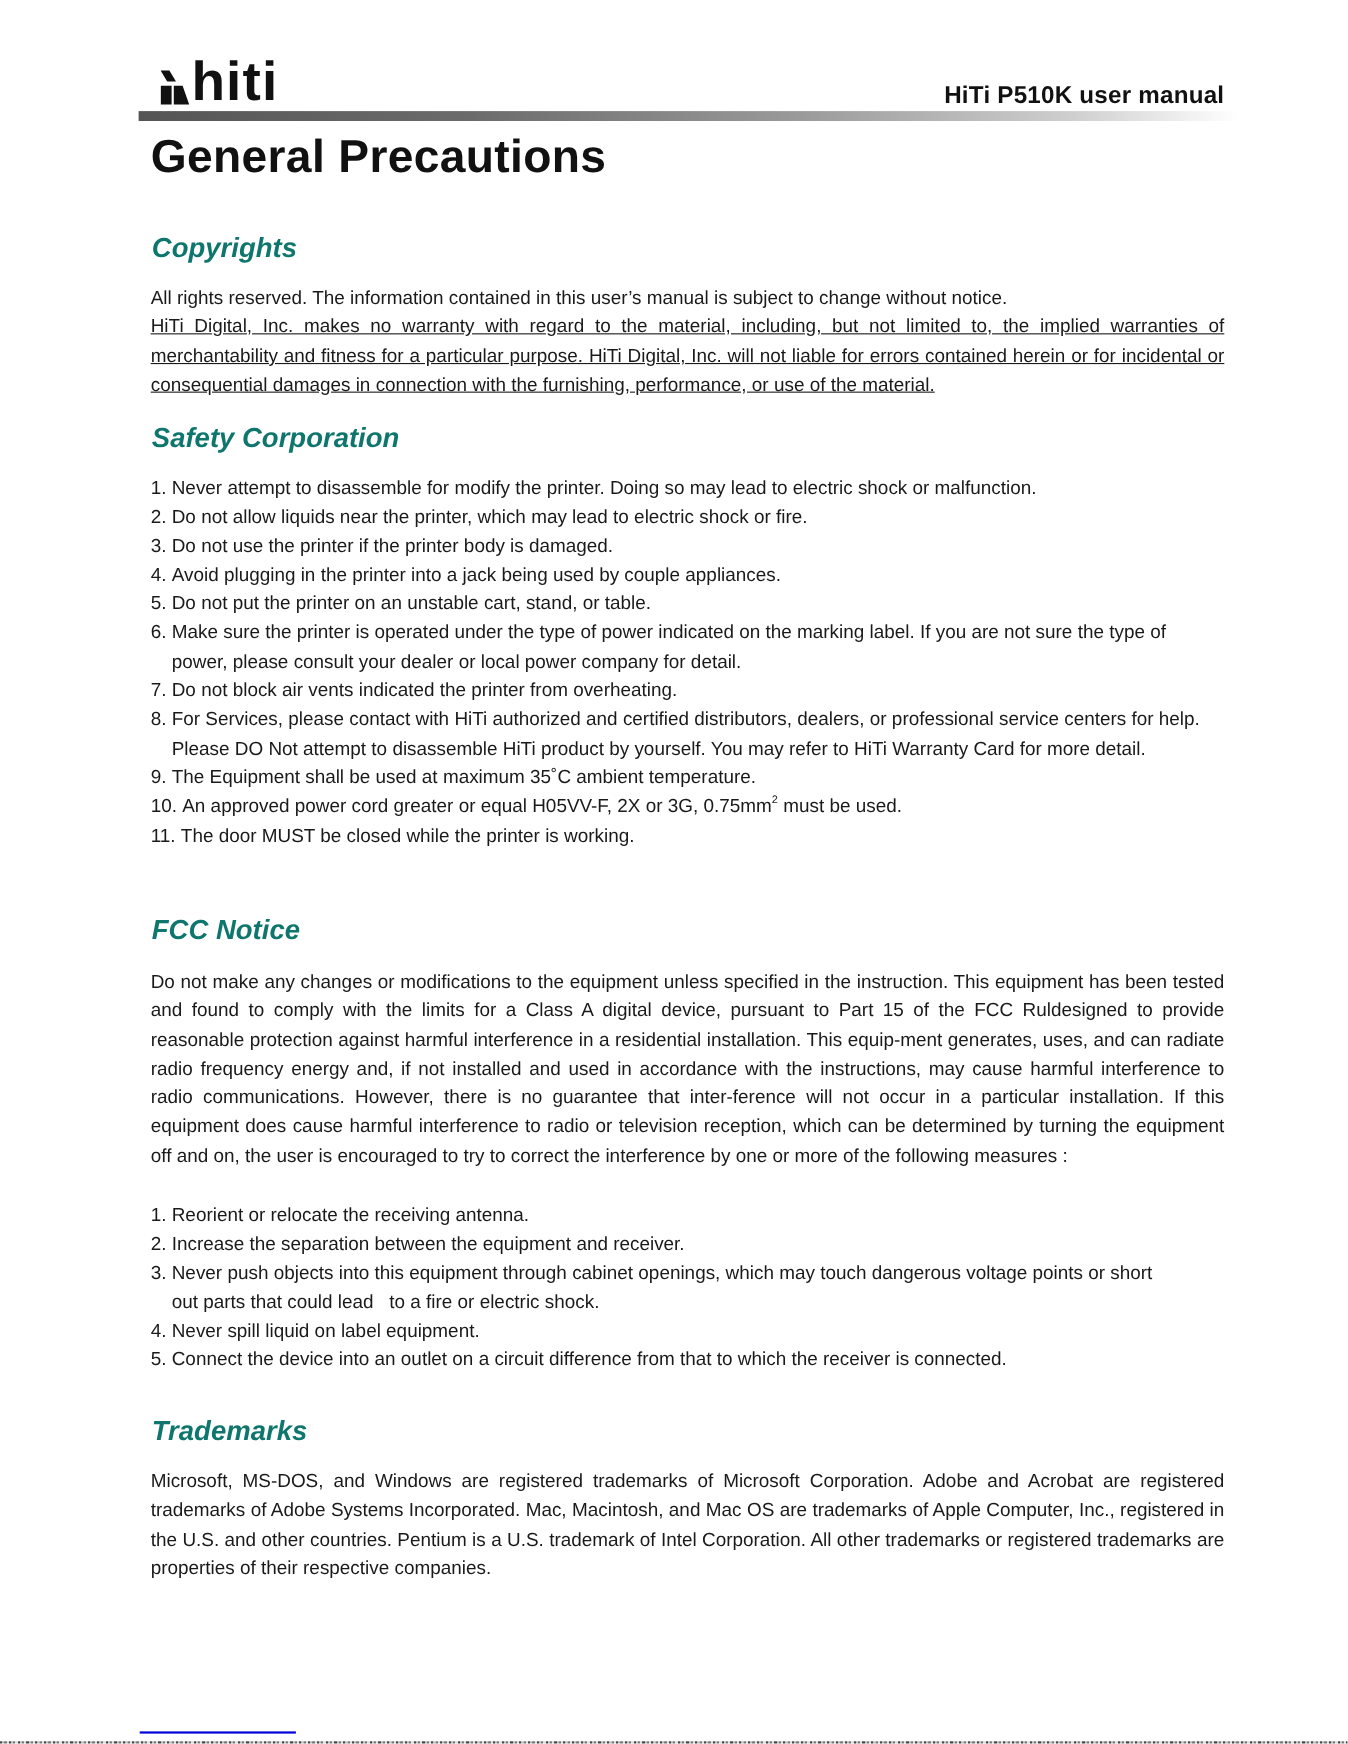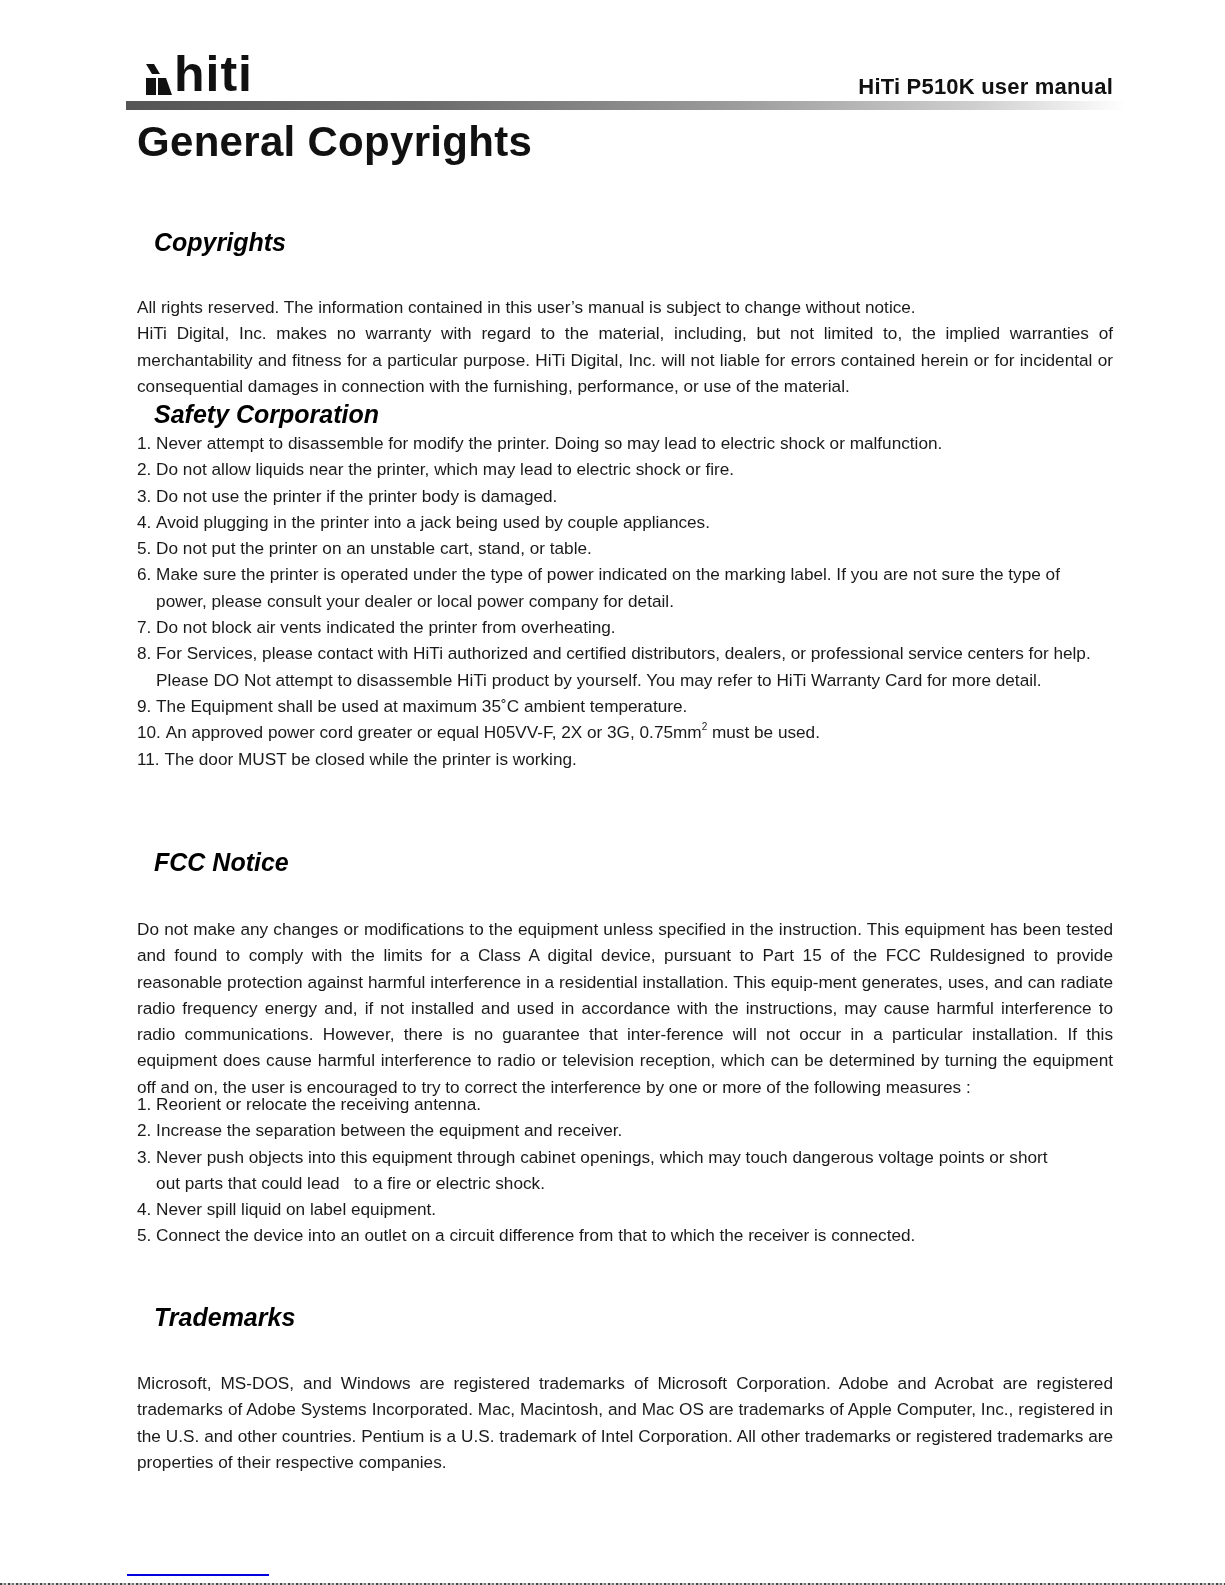--- a/index.html
+++ b/index.html
@@ -9,23 +9,23 @@
   .logo svg { display: block; }
   .logo-text { font-family: "Liberation Sans", sans-serif; font-weight: 700; font-size: 50px; line-height: 44px; letter-spacing: 1px; color: #111; margin-left: 2px; text-align: right; }
 
   .header-title { position: absolute; right: 112px; top: 74px; font-size: 22px; font-weight: 700; color: #111; white-space: nowrap; letter-spacing: 0.2px; text-align: center; }
 
   .header-rule { position: absolute; left: 126px; top: 101px; width: 1000px; height: 9px;
     background: linear-gradient(to right, #555 0%, #6b6b6b 30%, #9a9a9a 60%, #cfcfcf 85%, #ffffff 100%); }
 
   .page-title { position: absolute; left: 137px; top: 116px; font-size: 42px; font-weight: 700; color: #111; margin: 0; line-height: 52px; letter-spacing: 0.3px; }
 
-  .section-heading { position: absolute; left: 138px; font-size: 25px; font-weight: 700; font-style: italic; margin: 16px; color: #000000; line-height: 30px; }
+  .section-heading { position: absolute; left: 138px; font-size: 25px; font-weight: 700; font-style: italic; margin: 0; color: #0f766e; line-height: 30px; }
 
-  .body-text { position: absolute; left: 137px; width: 976px; font-size: 17.2px; line-height: 26.3px; color: #1a1a1a; font-family: "Liberation Sans", sans-serif; margin-top: 37px; }
+  .body-text { position: absolute; left: 137px; width: 976px; font-size: 17.2px; line-height: 26.3px; color: #1a1a1a; font-family: "Liberation Sans", sans-serif; }
   .body-text p { margin: 0; }
   .justify { text-align: justify; text-align-last: left; }
 
   .list { position: absolute; left: 137px; width: 990px; margin: 0; padding: 0; list-style: none; font-size: 17.2px; line-height: 26.3px; color: #1a1a1a; }
   .list li { display: flex; }
   .list .num { flex: 0 0 auto; white-space: pre; }
   .list .txt { flex: 1 1 auto; }
 
   .footer-link { position: absolute; left: 127px; top: 1574px; width: 142px; height: 2px; background: #0000dd; }
   .footer-edge { position: absolute; left: 0; top: 1583px; width: 1225px; height: 2px;
@@ -39,26 +39,26 @@
   <svg width="26" height="34" viewBox="0 0 26 34">
     <polygon points="0,2 8,2 14,12 6,12" fill="#111"></polygon>
     <polygon points="0,16 10,16 10,33 0,33" fill="#111"></polygon>
     <polygon points="12,16 20,16 26,33 12,33" fill="#111"></polygon>
   </svg>
   <span class="logo-text">hiti</span>
 </div>
 <div class="header-title">HiTi P510K user manual</div>
 <div class="header-rule"></div>
 
-<h1 class="page-title">General Copyrights</h1>
+<h1 class="page-title">General Precautions</h1>
 
 <h2 class="section-heading" style="top:211px">Copyrights</h2>
 <div class="body-text justify" style="top:257px">
   <p>All rights reserved.  The information contained in this user’s manual is subject to change without notice.</p>
-  <p style="width:976px;">HiTi Digital, Inc. makes no warranty with regard to the material, including, but not limited to, the implied warranties of merchantability and fitness for a particular purpose.  HiTi Digital, Inc. will not liable for errors contained herein or for incidental or consequential damages in connection with the furnishing, performance, or use of the material.</p>
+  <p style="width:976px;text-decoration:underline;">HiTi Digital, Inc. makes no warranty with regard to the material, including, but not limited to, the implied warranties of merchantability and fitness for a particular purpose.  HiTi Digital, Inc. will not liable for errors contained herein or for incidental or consequential damages in connection with the furnishing, performance, or use of the material.</p>
 </div>
 
 <h2 class="section-heading" style="top:383px">Safety Corporation</h2>
 <ul class="list" style="top:430px; width:985px;">
   <li>
       <span class="num">1. </span>
       <span class="txt">Never attempt to disassemble for modify the printer.  Doing so may lead to electric shock or malfunction.</span>
     </li>
   <li>
       <span class="num">2. </span>

